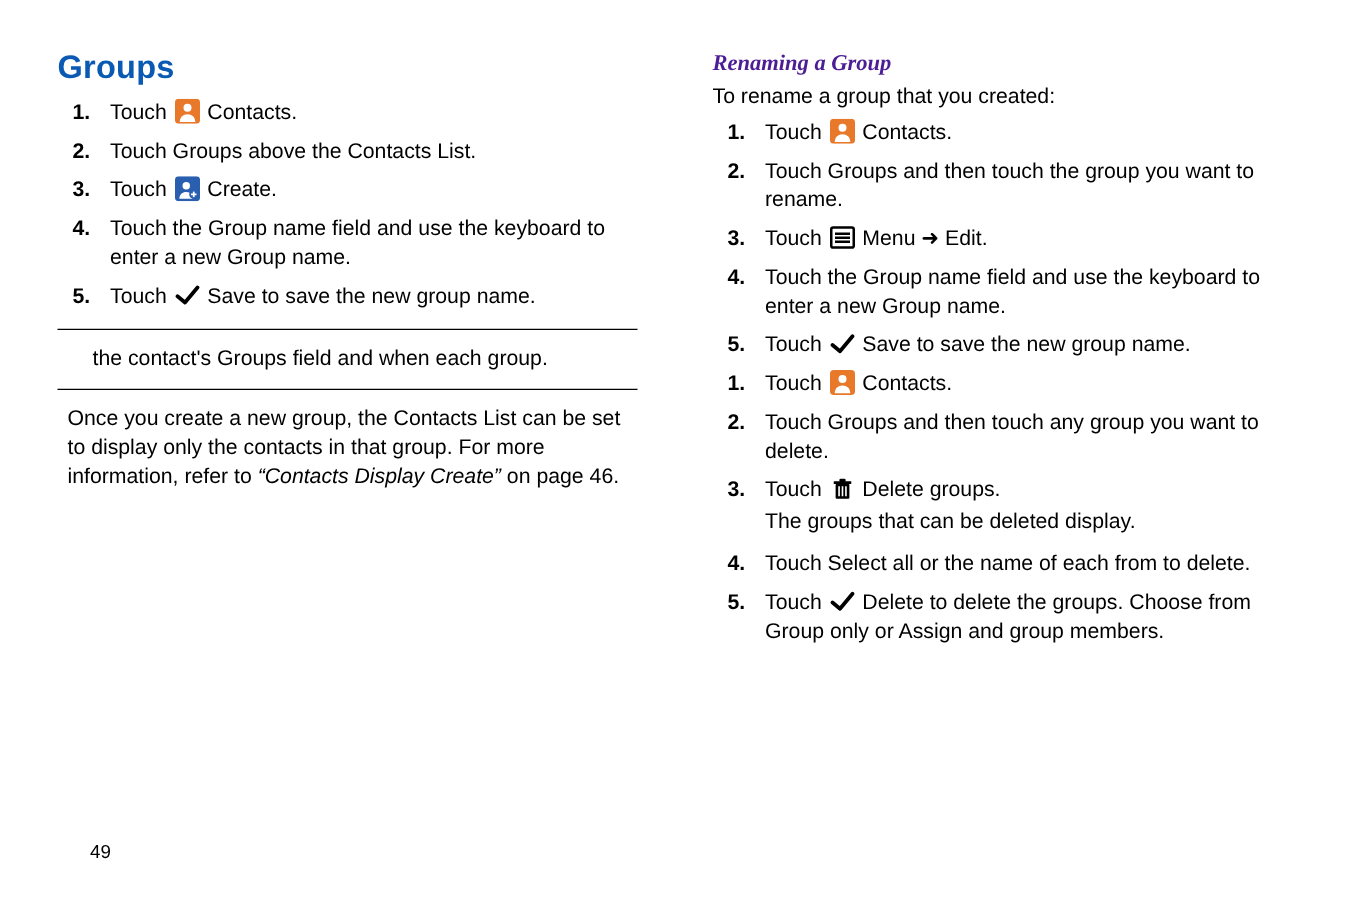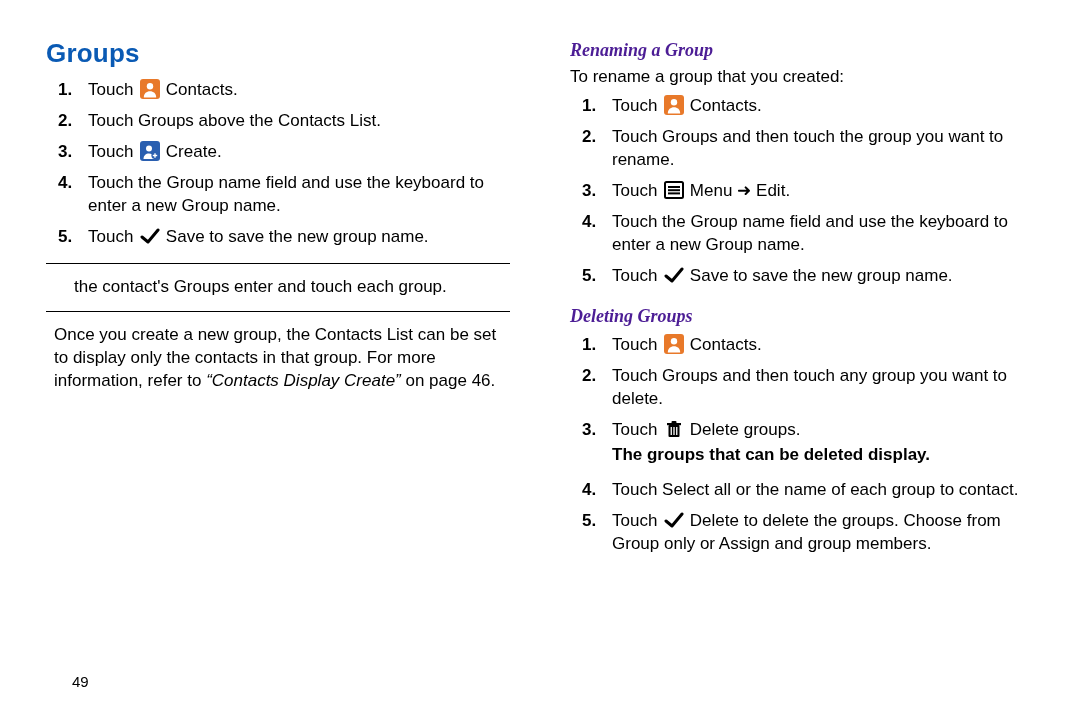--- a/index.html
+++ b/index.html
@@ -83,21 +83,21 @@
     text-align: center;
   }
   .icon {
     display: inline-block;
     vertical-align: -4px;
     width: 20px;
     height: 20px;
     margin: 0 1px 0 2px;
   }
   svg { display:block; }
-  .subline { margin: 2px 0 4px 0; font-weight: bold; }
+  .subline { margin: 2px 0 4px 0; }
 </style>
 </head>
 <body>
 
 <svg width="0" height="0" style="position:absolute">
   <defs>
 
     <g id="ic-contacts">
       <rect x="0" y="0" width="20" height="20" rx="3" fill="#e8792a"></rect>
       <circle cx="10" cy="7.2" r="3.2" fill="#fff"></circle>
@@ -173,21 +173,21 @@
         <span class="icon"><svg viewBox="0 0 20 20">
               <use href="#ic-check"></use>
             </svg></span>
         <span class="b">Save</span><span> to save the new group name.</span>
       </li>
     </ol>
 
     <hr class="rule">
     <div class="tip-block">
       <span class="tip-body">
-        <span>the contact's </span><span class="b">Groups</span><span> enter and touch each group.</span>
+        <span>the contact's </span><span class="b">Groups</span><span> field and when each group.</span>
       </span>
     </div>
     <hr class="rule">
 
     <p class="indent-lead after-tip">
       <span>Once you create a new group, the Contacts List can be set to display only the contacts in that group. For more information, refer to </span><span class="ref-italic">“Contacts Display Create”</span><span> on page 46.</span>
     </p>
   </div>
 
   <div class="col">
@@ -221,21 +221,20 @@
       <li>
         <span class="num b">5.</span>
         <span>Touch</span>
         <span class="icon"><svg viewBox="0 0 20 20">
               <use href="#ic-check"></use>
             </svg></span>
         <span class="b">Save</span><span> to save the new group name.</span>
       </li>
     </ol>
 
-    <h2 class="sub">Deleting Groups</h2>
     <ol class="steps">
       <li>
         <span class="num b">1.</span>
         <span>Touch</span>
         <span class="icon"><svg viewBox="0 0 20 20">
               <use href="#ic-contacts"></use>
             </svg></span>
         <span class="b">Contacts</span><span>.</span>
       </li>
       <li>
@@ -246,21 +245,21 @@
         <span class="num b">3.</span>
         <span>Touch</span>
         <span class="icon"><svg viewBox="0 0 20 20">
               <use href="#ic-trash"></use>
             </svg></span>
         <span class="b">Delete groups</span><span>.</span>
         <div class="subline">The groups that can be deleted display.</div>
       </li>
       <li>
         <span class="num b">4.</span>
-        <span>Touch </span><span class="b">Select all</span><span> or the name of each group to contact.</span>
+        <span>Touch </span><span class="b">Select all</span><span> or the name of each from to delete.</span>
       </li>
       <li>
         <span class="num b">5.</span>
         <span>Touch</span>
         <span class="icon"><svg viewBox="0 0 20 20">
               <use href="#ic-check"></use>
             </svg></span>
         <span class="b">Delete</span><span> to delete the groups. Choose from </span><span class="b">Group only</span><span> or </span><span class="b">Assign and group members</span><span>.</span>
       </li>
     </ol>

